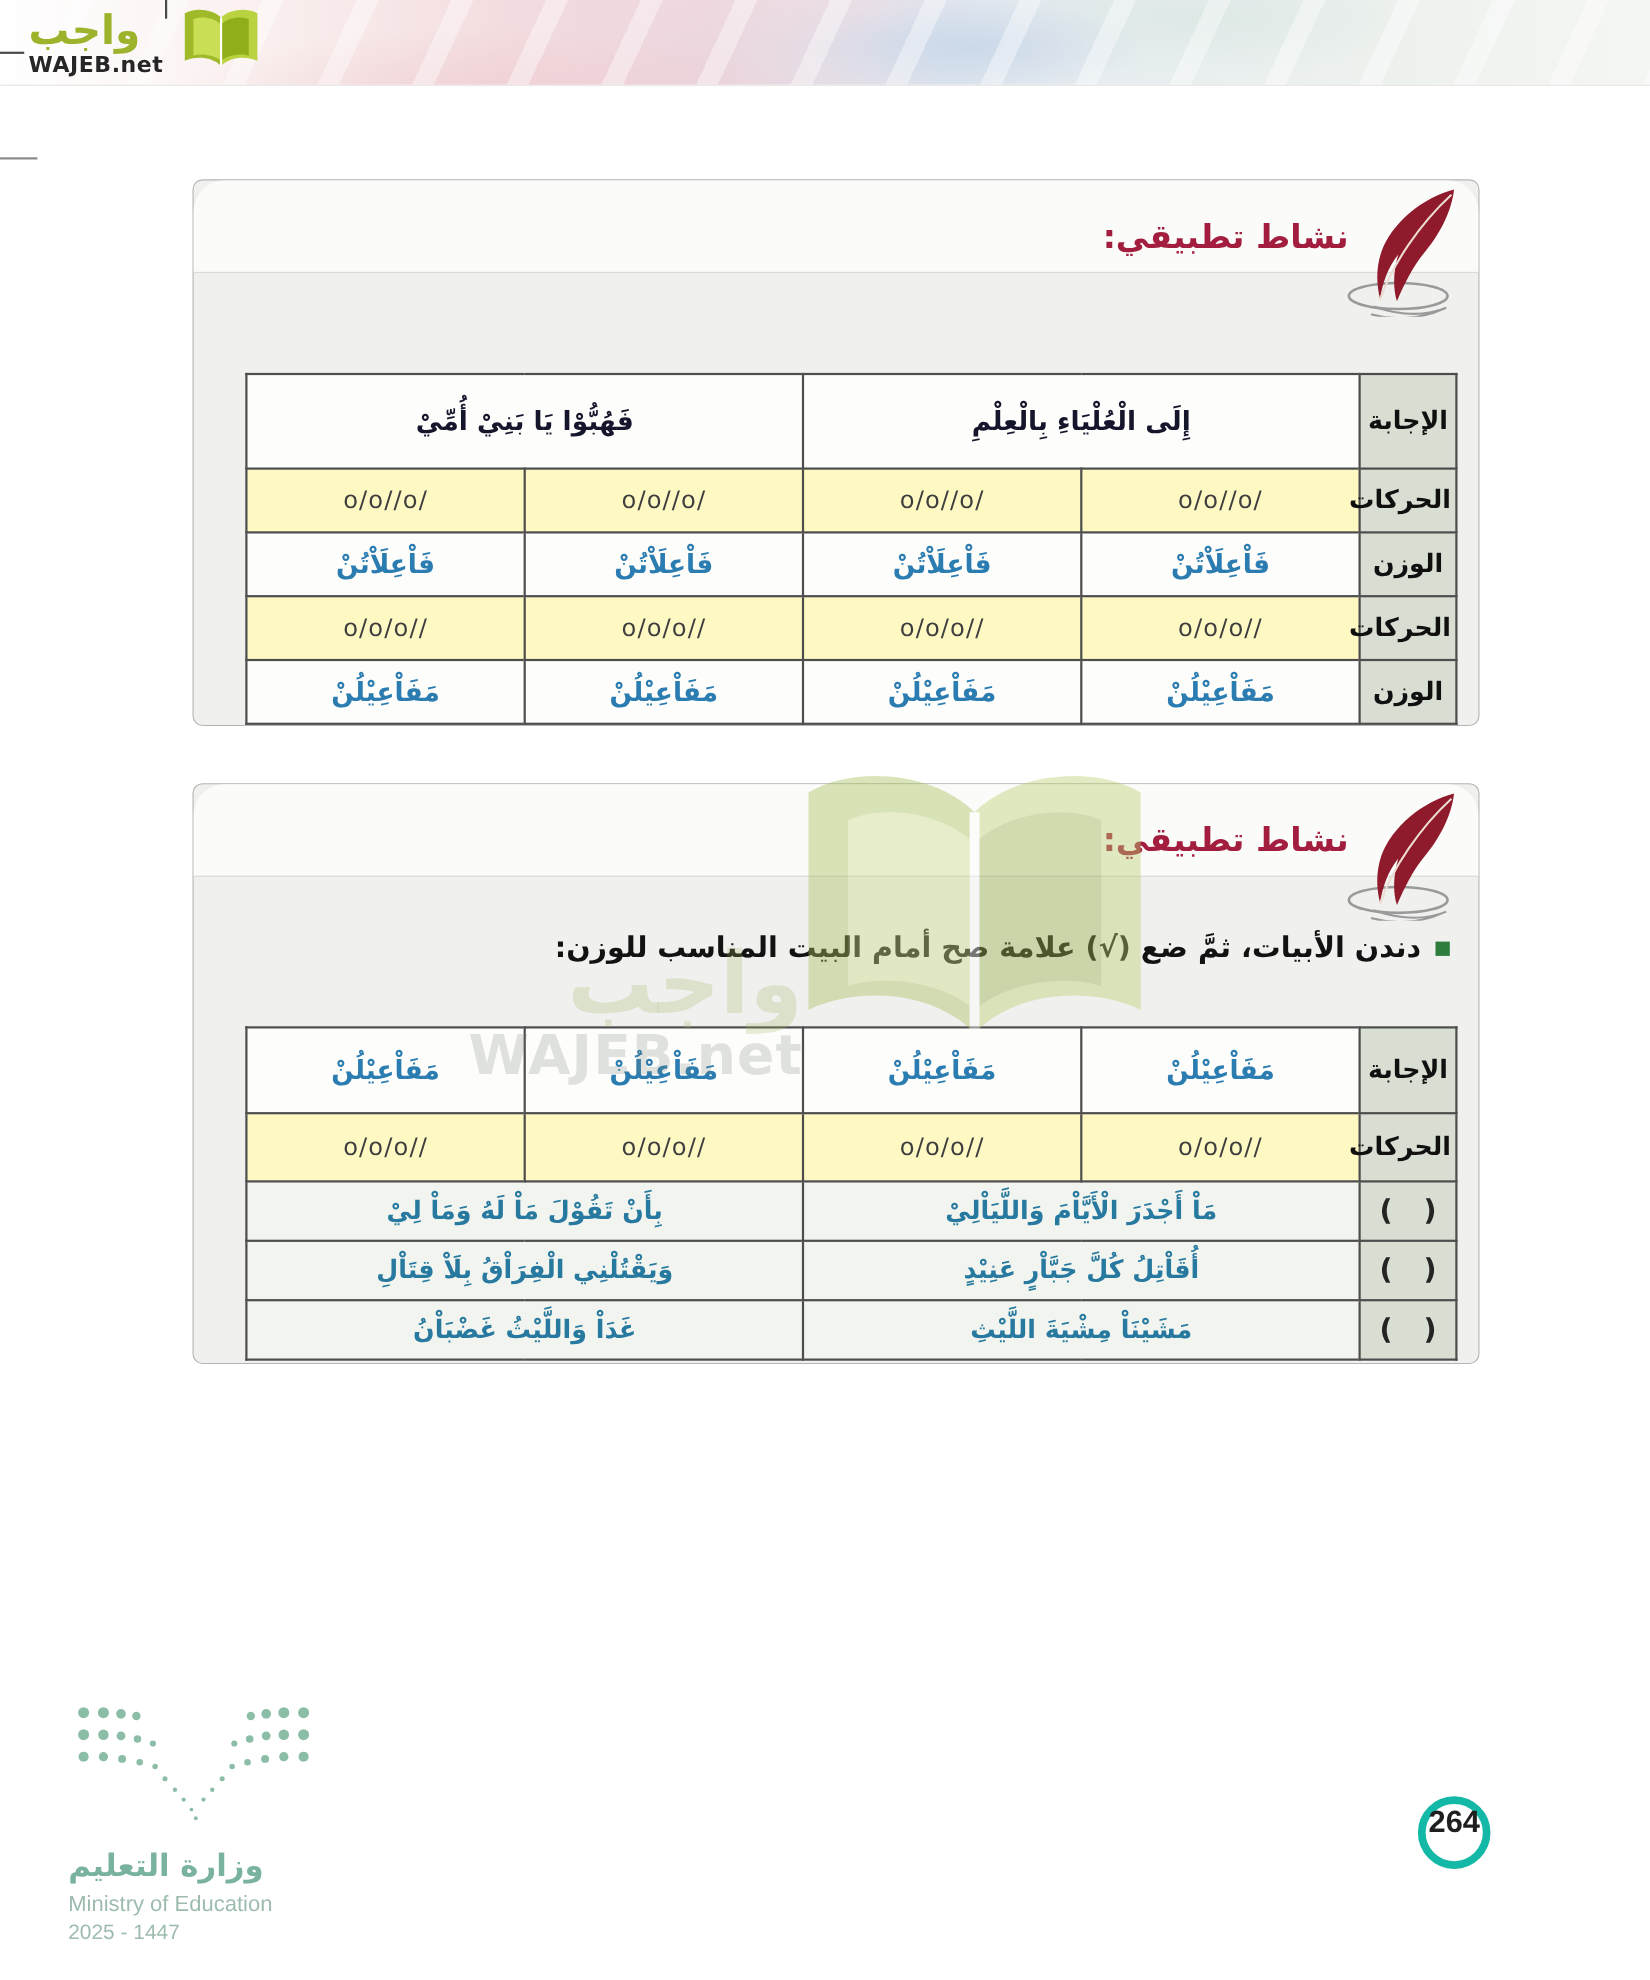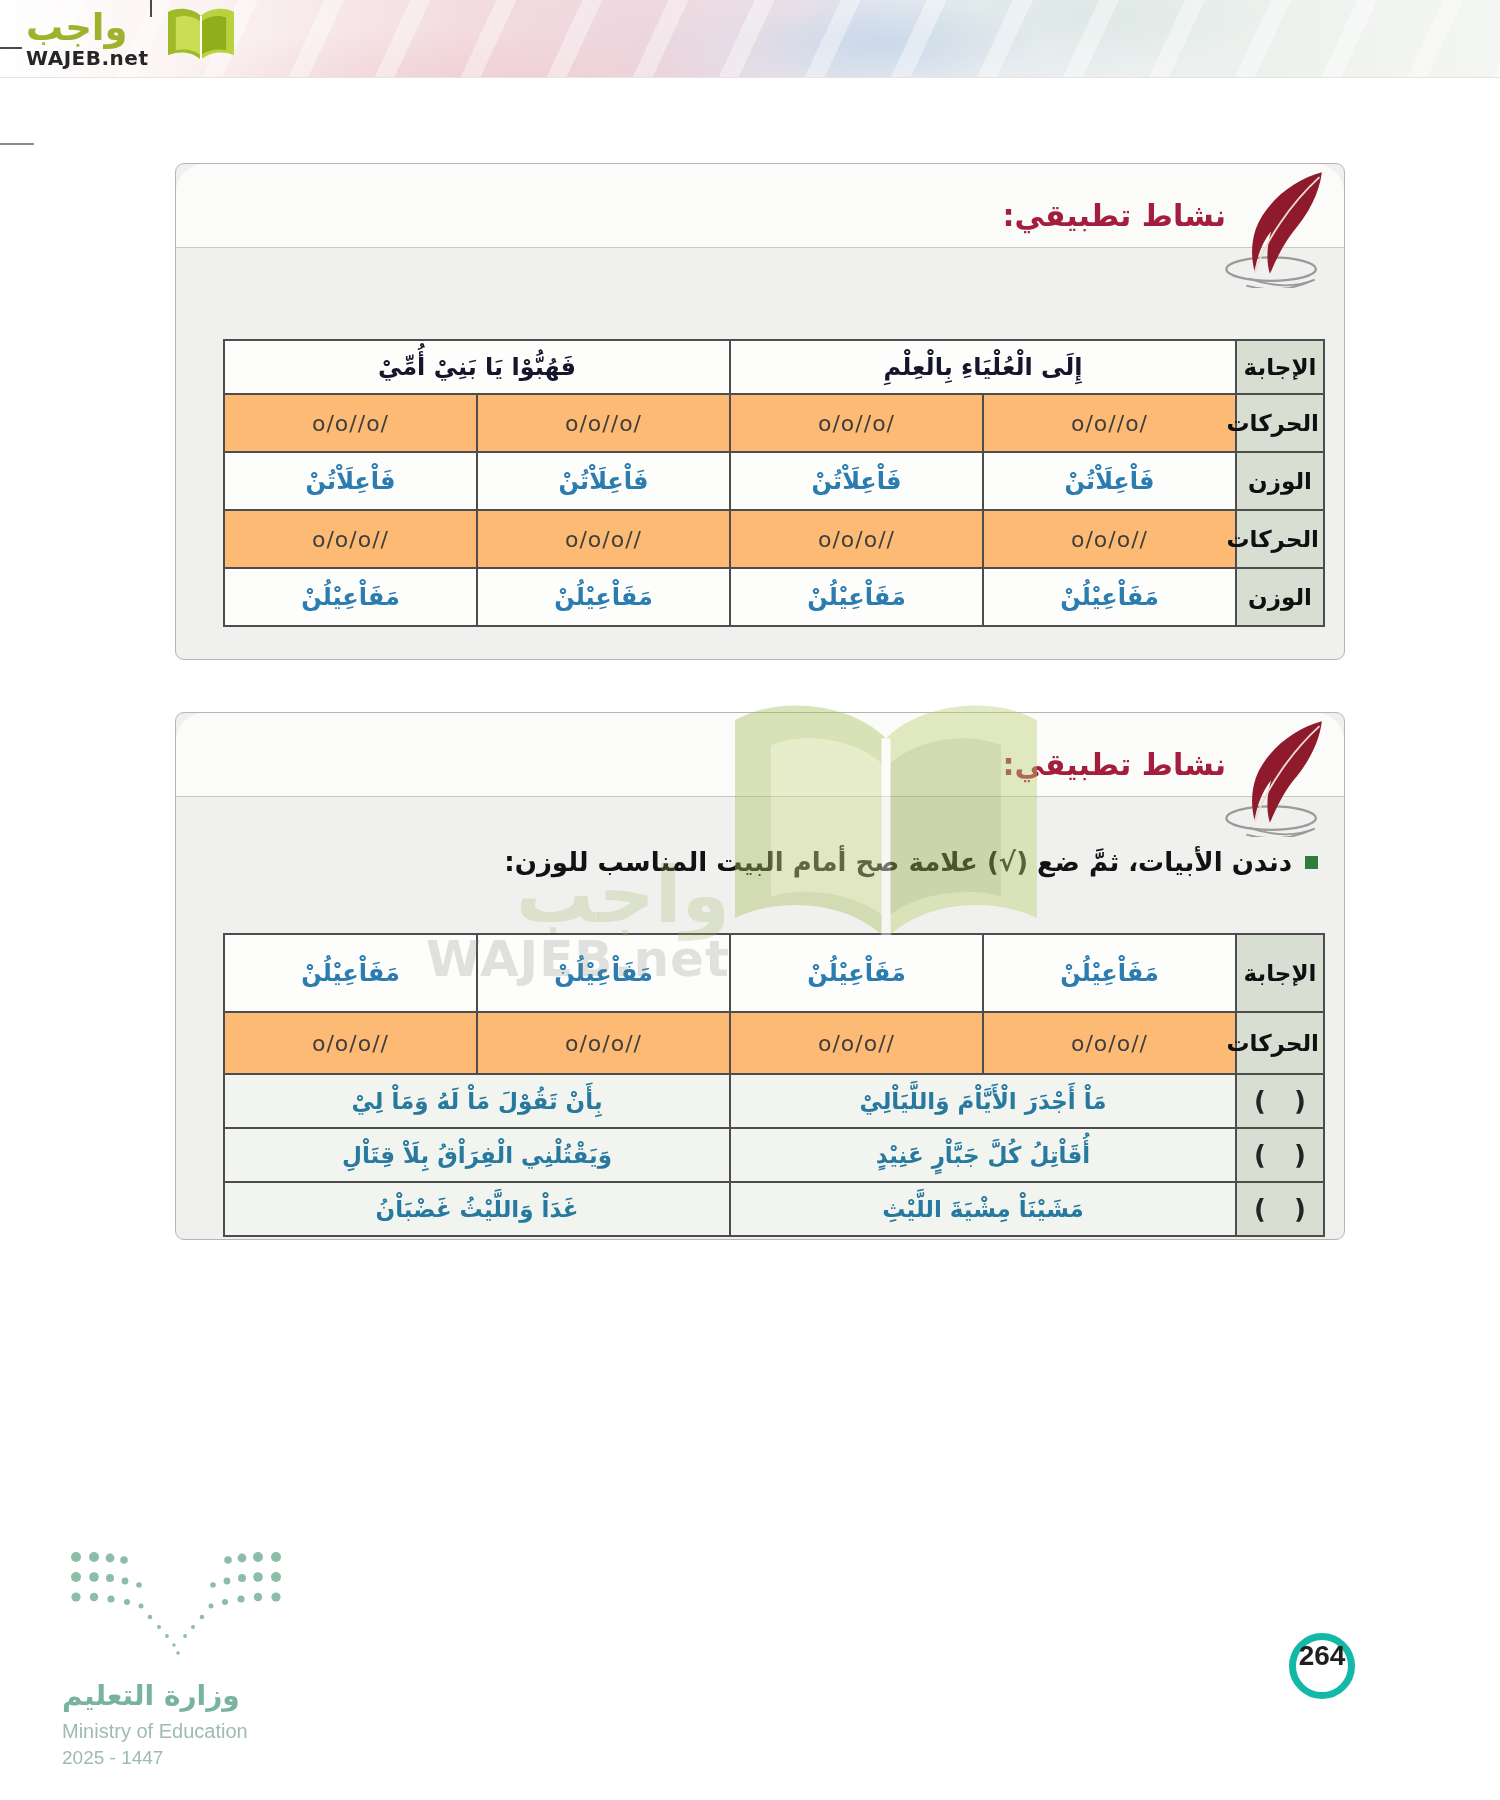--- a/index.html
+++ b/index.html
@@ -79,28 +79,28 @@
     direction:rtl; z-index:1;
   }
   #act1 table.prosody { top:175px; }
   #act2 table.prosody { top:220px; }
 
   table.prosody td {
     border:2px solid #4d4d4d;
     text-align:center; vertical-align:middle;
     background:#fdfdfc; padding:0 4px;
   }
-  tr.rh70 td { height:54px; }
+  tr.rh70 td { height:86px; }
   tr.rh78 td { height:78px; }
   tr.rh62 td { height:62px; }
   tr.rh58 td { height:58px; }
   tr.rh54 td { height:54px; }
 
   td.lbl { background:#d9ded3 !important; font-weight:bold; font-size:23px; color:#101010; }
-  tr.alt td { background:#fdba74; }
+  tr.alt td { background:#fef9c3; }
   tr.poem td { background:#f2f5ef; }
 
   .bayt   { font-size:24px; font-weight:bold; color:#15152b; }
   .foot   { font-size:24px; font-weight:bold; color:#2b7cb0; }
   .verse  { font-size:23px; font-weight:bold; color:#27799f; }
   .harakat{ font-size:22px; color:#3e3e3e; letter-spacing:1px; direction:ltr; unicode-bidi:embed; }
 
   .parens { display:flex; justify-content:space-between; padding:0 13px;
             font-size:26px; font-weight:bold; color:#242424; direction:ltr; }
 

